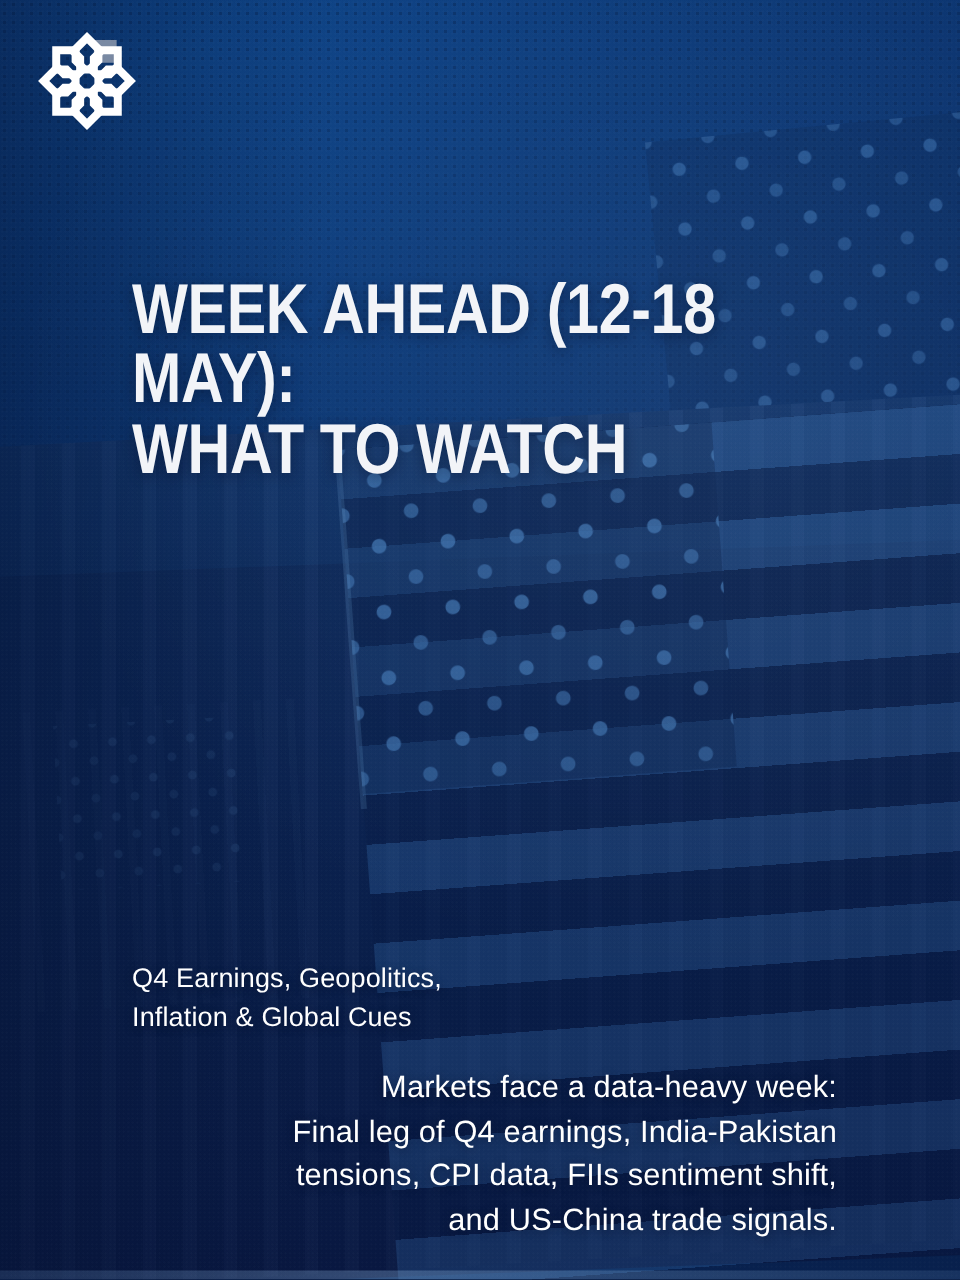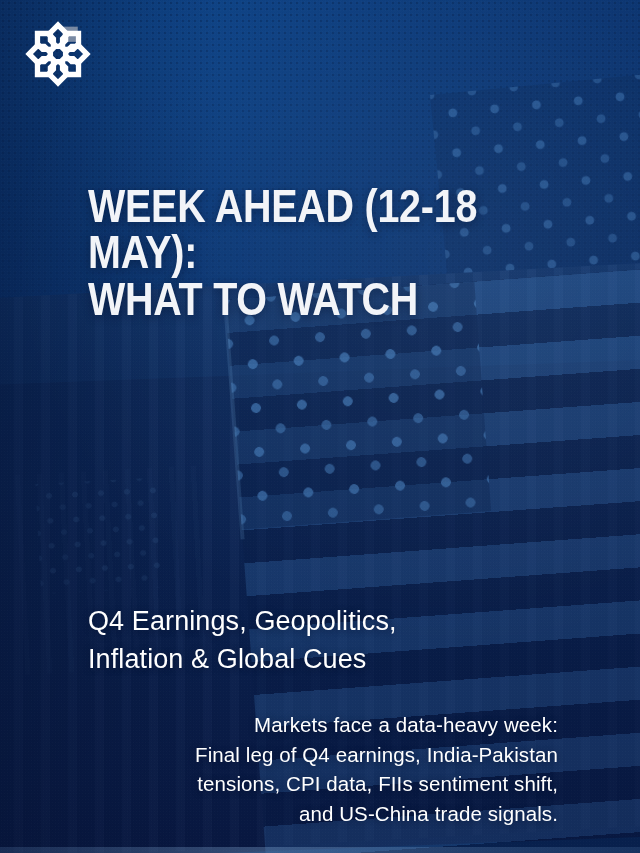--- a/index.html
+++ b/index.html
@@ -177,23 +177,23 @@
     line-height:.985;
     letter-spacing:-0.3px;
     transform:scaleX(.84);
     transform-origin:left top;
     text-shadow:0 2px 10px rgba(3,16,42,.45);
     white-space:pre-line;
     margin:0;
   }
 
   .subhead{
-    position:absolute;left:88px;top:602px;width:470px;
+    position:absolute;left:88px;top:640px;width:470px;
     color:#ffffff;
-    font-size:27px;
+    font-size:18px;
     font-weight:400;
     line-height:1.42;
     letter-spacing:.1px;
     white-space:pre-line;
     margin:0;
     text-shadow:0 1px 6px rgba(3,16,42,.5);
   }
 
   .body-copy{
     position:absolute;left:88px;top:710px;width:470px;

